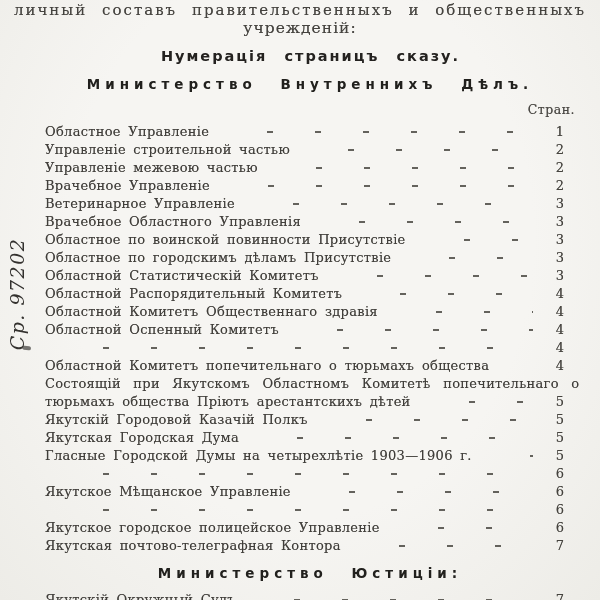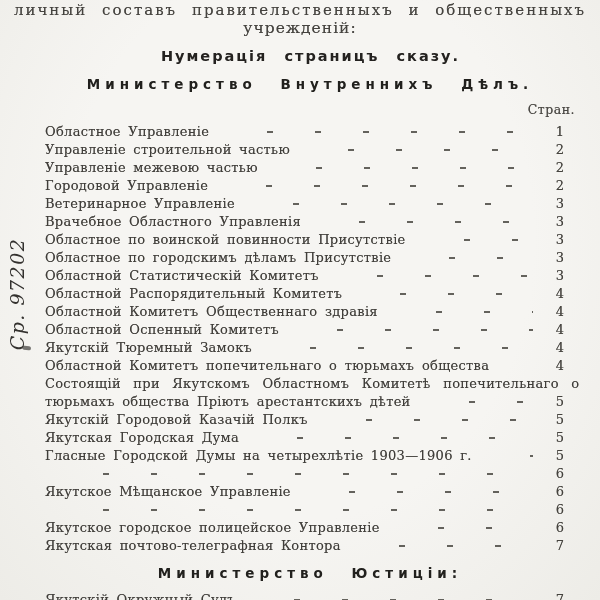--- a/index.html
+++ b/index.html
@@ -87,21 +87,21 @@
           <span class="row-title">Управленіе строительной частью</span>
           <span class="leader"></span>
           <span class="row-page">2</span>
         </div>
         <div class="row ink">
           <span class="row-title">Управленіе межевою частью</span>
           <span class="leader"></span>
           <span class="row-page">2</span>
         </div>
         <div class="row ink">
-          <span class="row-title">Городовой Управленіе</span>
+          <span class="row-title">Врачебное Управленіе</span>
           <span class="leader"></span>
           <span class="row-page">2</span>
         </div>
         <div class="row ink">
           <span class="row-title">Ветеринарное Управленіе</span>
           <span class="leader"></span>
           <span class="row-page">3</span>
         </div>
         <div class="row ink">
           <span class="row-title">Врачебное Областного Управленія</span>
@@ -132,21 +132,20 @@
           <span class="row-title">Областной Комитетъ Общественнаго здравія</span>
           <span class="leader"></span>
           <span class="row-page">4</span>
         </div>
         <div class="row ink">
           <span class="row-title">Областной Оспенный Комитетъ</span>
           <span class="leader"></span>
           <span class="row-page">4</span>
         </div>
         <div class="row ink">
-          <span class="row-title">Якутскій Тюремный Замокъ</span>
           <span class="leader"></span>
           <span class="row-page">4</span>
         </div>
         <div class="row ink">
           <span class="row-title">Областной Комитетъ попечительнаго о тюрьмахъ общества</span>
           <span class="leader"></span>
           <span class="row-page">4</span>
         </div>
         <div class="row ink">
           <span class="row-title">Состоящій при Якутскомъ Областномъ Комитетѣ попечительнаго о</span>

